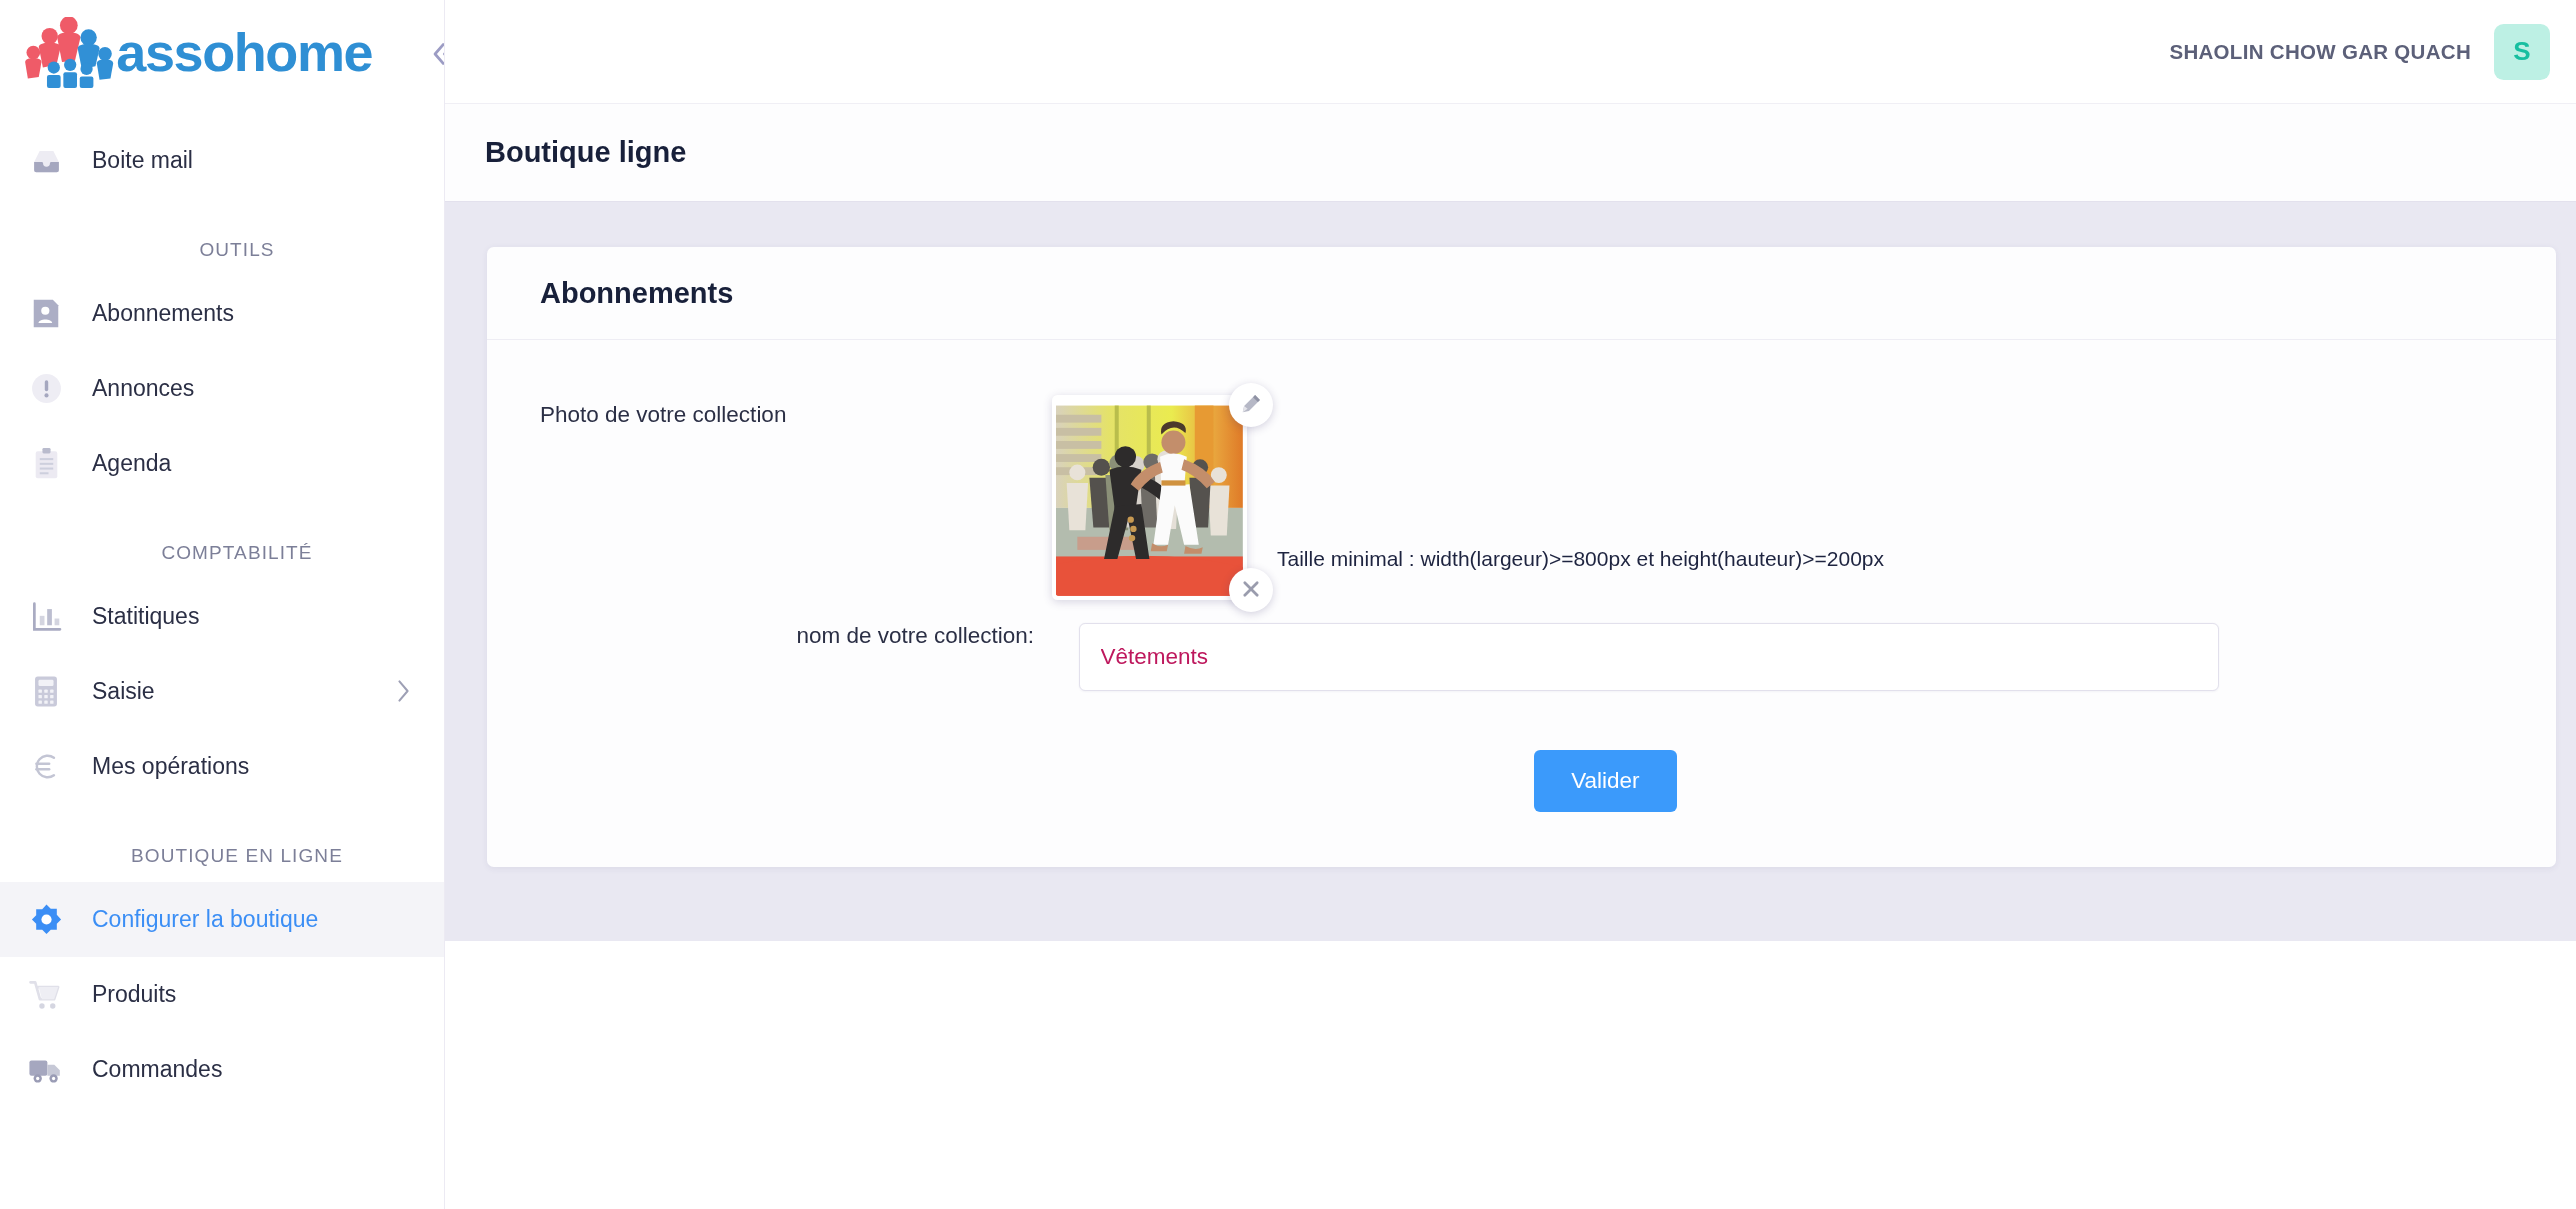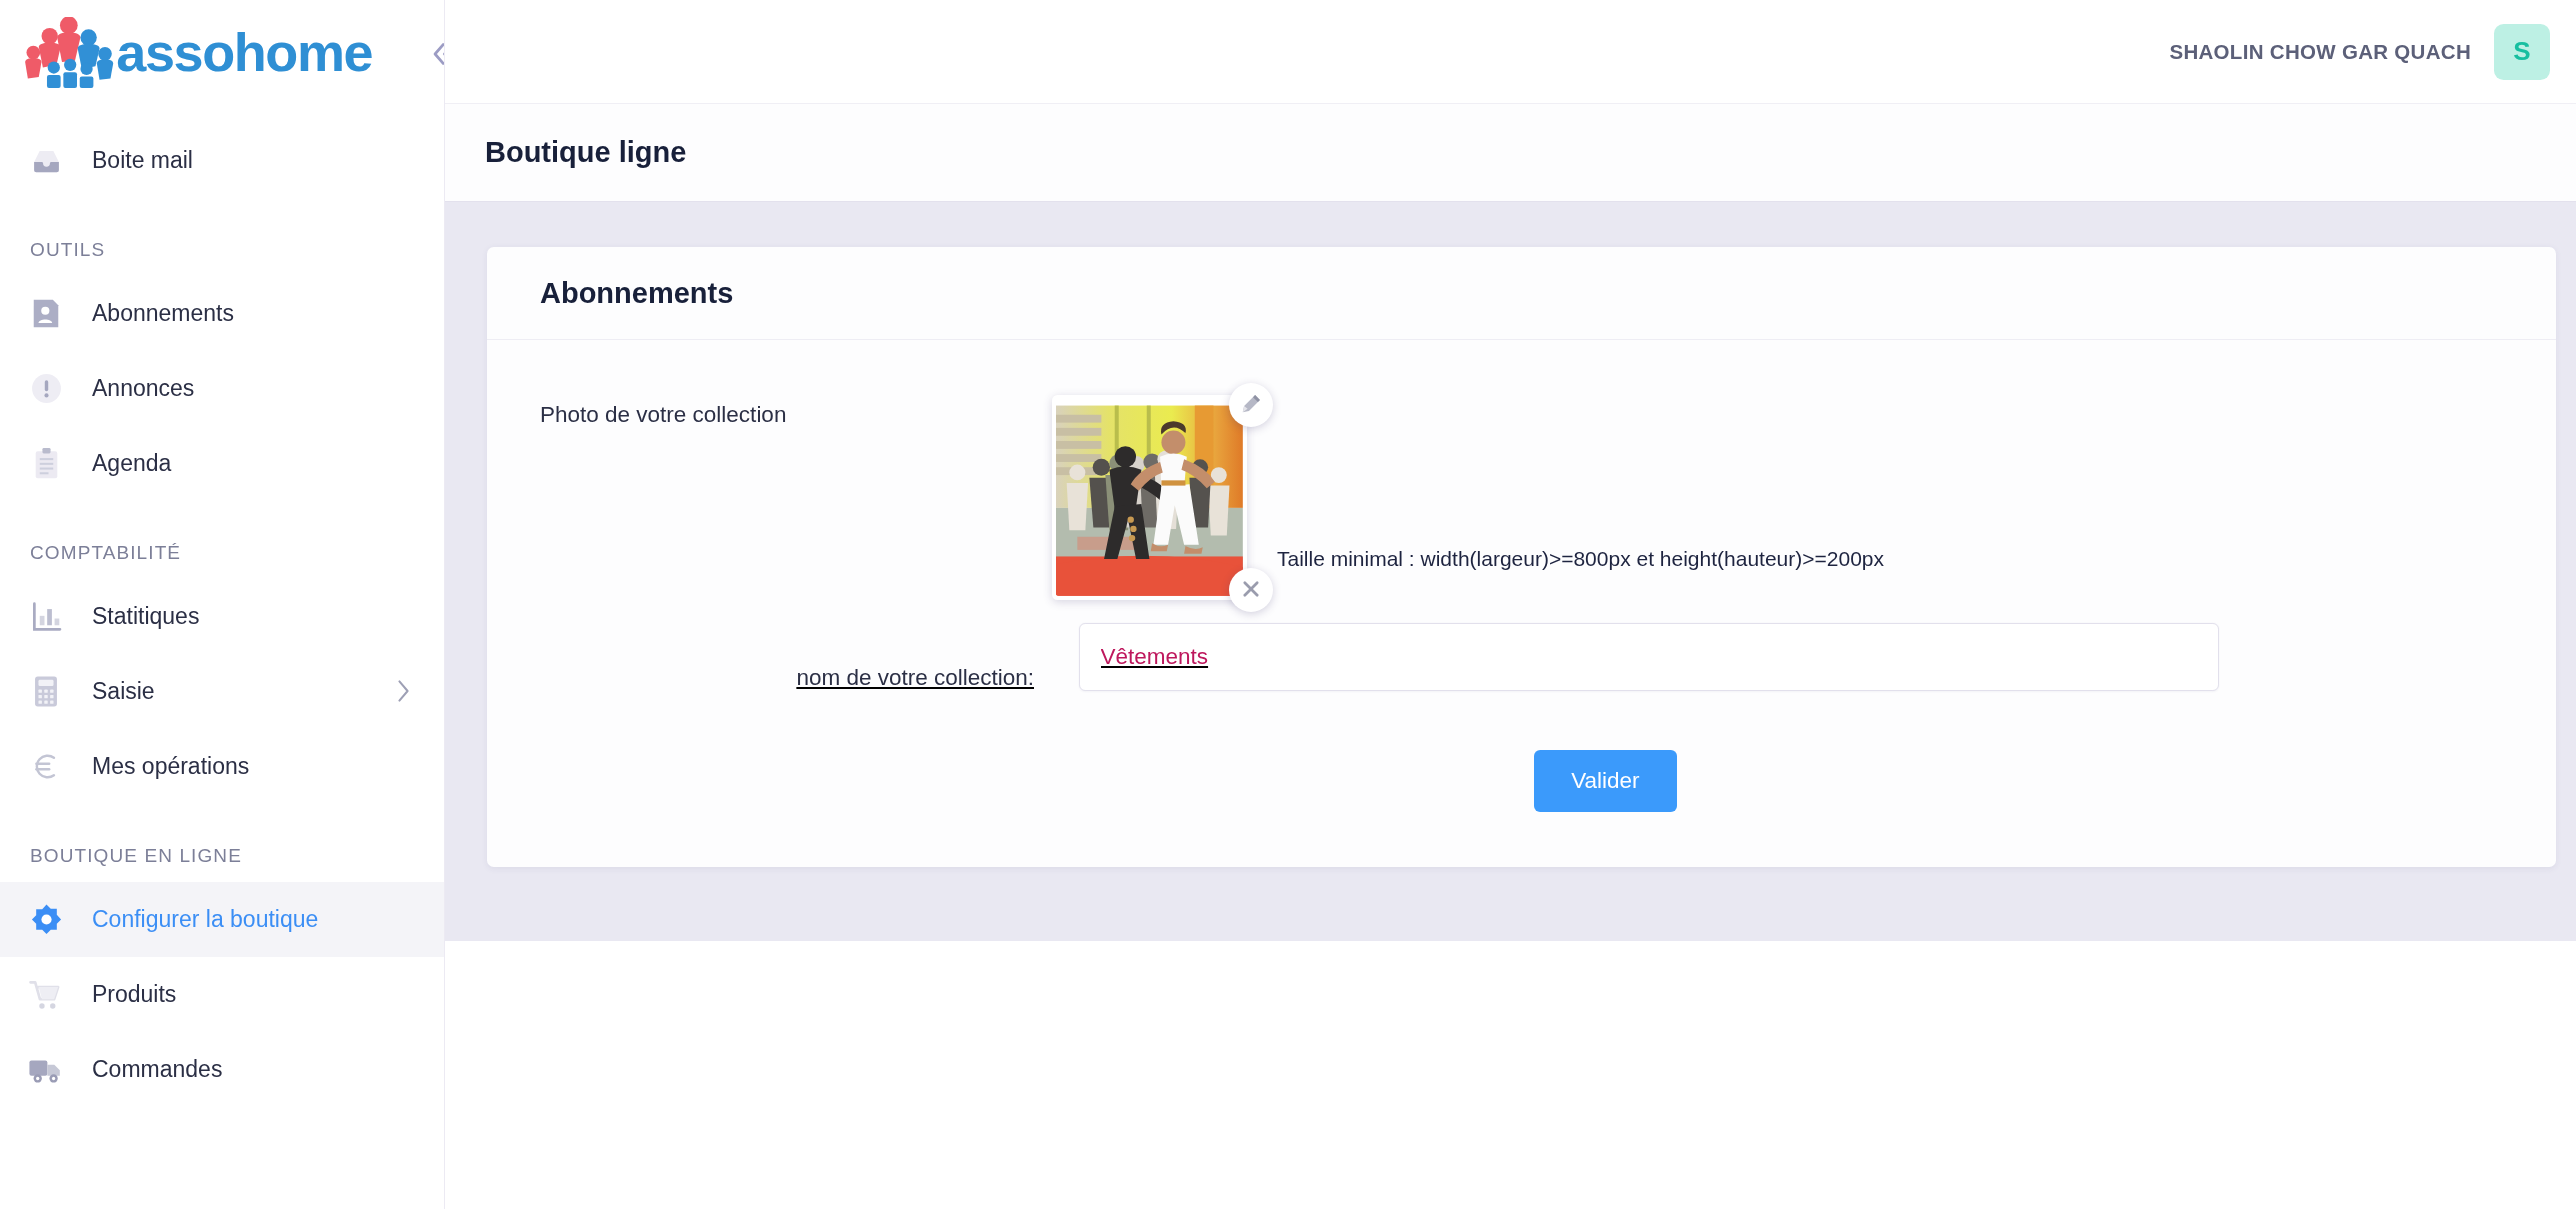--- a/index.html
+++ b/index.html
@@ -59,20 +59,21 @@
   .nav-item .chev-right {
     position: absolute; right: 33px; top: 50%; transform: translateY(-50%);
     color: #9ea0b5;
   }
   .section-title {
     font-size: 19px; letter-spacing: 1.1px;
     color: #7c7f98; font-weight: 400;
     padding-left: 30px;
     margin-top: 41px; margin-bottom: 15px;
     text-transform: uppercase;
+    text-align: center;
   }
   .mail-block { margin-top: 19px; }
 
   
   .main { flex: 1 1 auto; height: 941px; position: relative; background: #e9e8f2; overflow: hidden; }
   .topbar {
     height: 104px; background: #ffffff;
     display: flex; align-items: center; justify-content: flex-end;
     padding-right: 26px;
     border-bottom: 0.7px solid #f0eff5;
@@ -144,21 +145,21 @@
   .btn-edit  { top: -12.3px; right: -16.4px; }
   .btn-del   { bottom: -12.3px; right: -16.4px; }
 
   .size-note {
     font-size: 21px; color: #1e2440;
     position: absolute; left: 737px; top: 152px;
     white-space: nowrap;
   }
 
   
-  .name-row { margin-top: 18px; align-items: flex-end; text-decoration: underline; }
+  .name-row { margin-top: 18px; align-items: flex-start; }
   .name-row .row-label {
     width: 539px; flex: 0 0 539px;
     text-align: right; padding-right: 45px; padding-top: 0;
   }
   .text-input {
     width: 1140px; height: 68px;
     border: 0.7px solid #e2e0ec;
     border-radius: 6.1px;
     background: #ffffff;
     font-size: 22.5px; color: #be185d;

